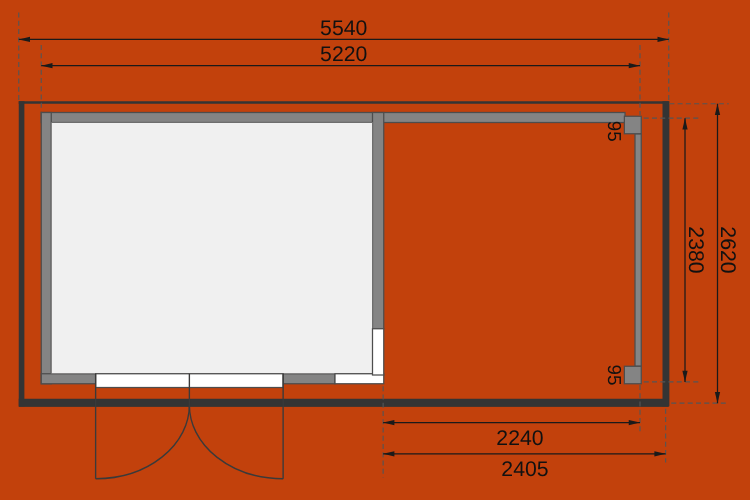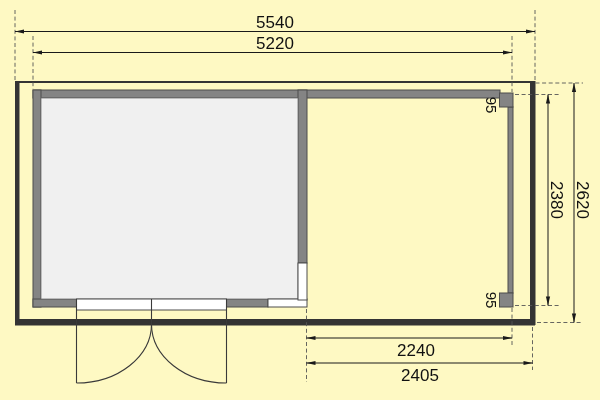--- a/index.html
+++ b/index.html
@@ -1,17 +1,17 @@
 <!DOCTYPE html>
 <html><head>
 <meta charset="utf-8">
 <style>
   html,body{margin:0;padding:0;background:#ffffff;}
   .canvas{
-    position:relative;width:600px;height:400px;background:#fef9c3;overflow:hidden;
+    position:relative;width:600px;height:400px;background:#c2410c;overflow:hidden;
     font-family:"Liberation Sans",sans-serif;
   }
   svg{display:block;}
   
   .roof{fill:#343434;stroke:none;}
   .wall{fill:#848484;stroke:#4d4d4d;stroke-width:1;}
   .floor{fill:#f0f0f0;stroke:#6e6e6e;stroke-width:0.8;}
   .opening{fill:#ffffff;stroke:#4d4d4d;stroke-width:1;}
   .doorline{fill:none;stroke:#3a3a3a;stroke-width:1.1;}
   .dim{stroke:#1a1a1a;stroke-width:1;fill:none;}

